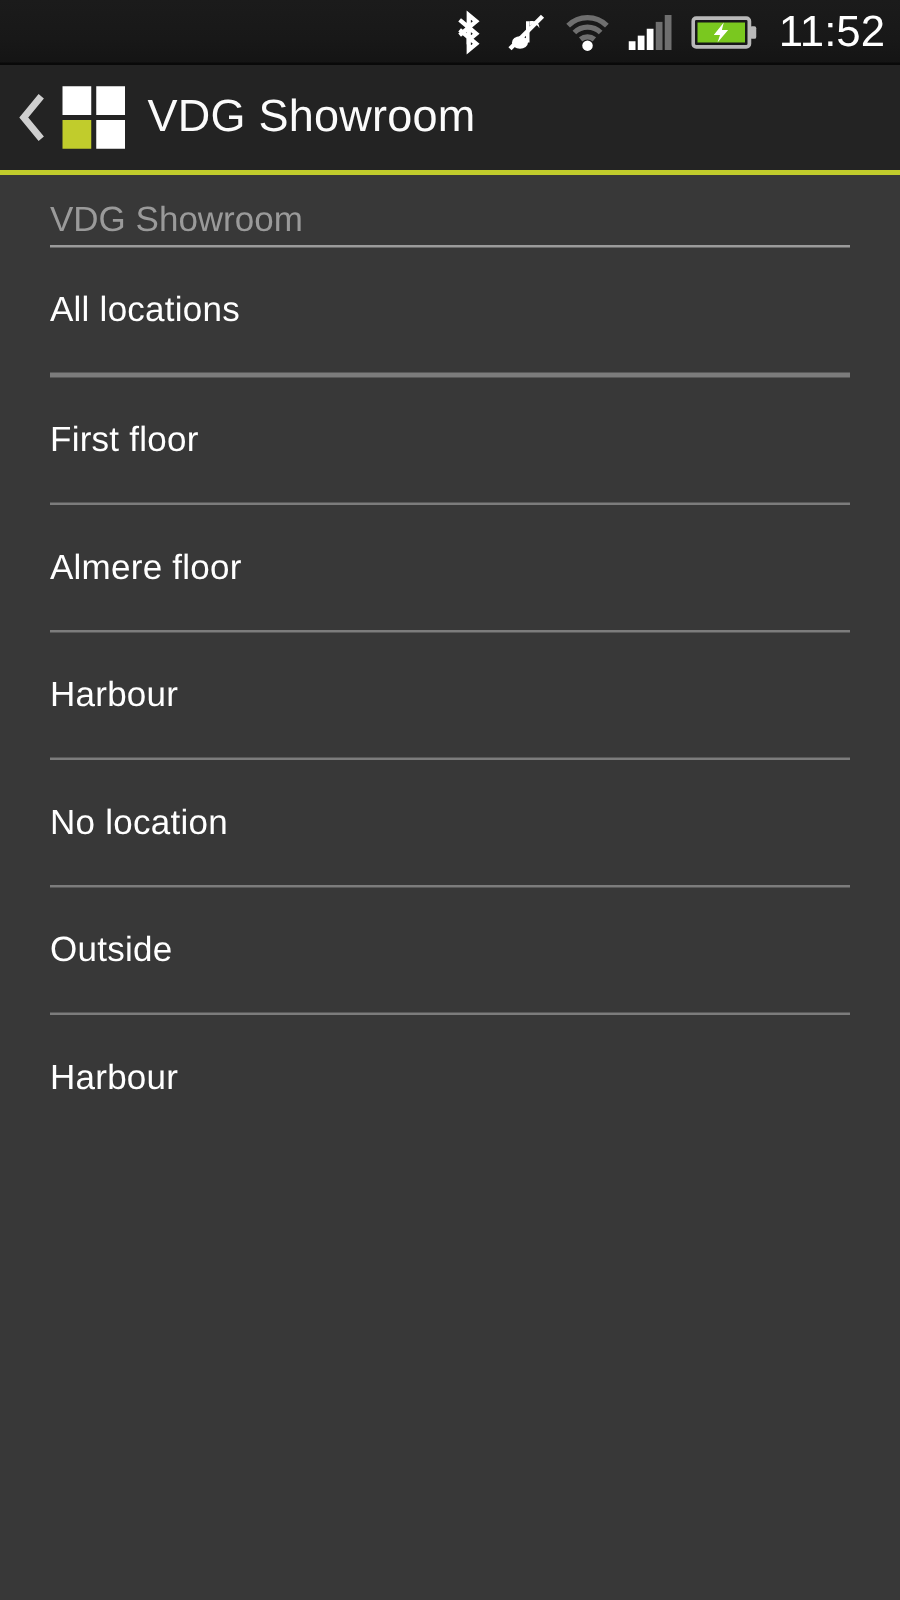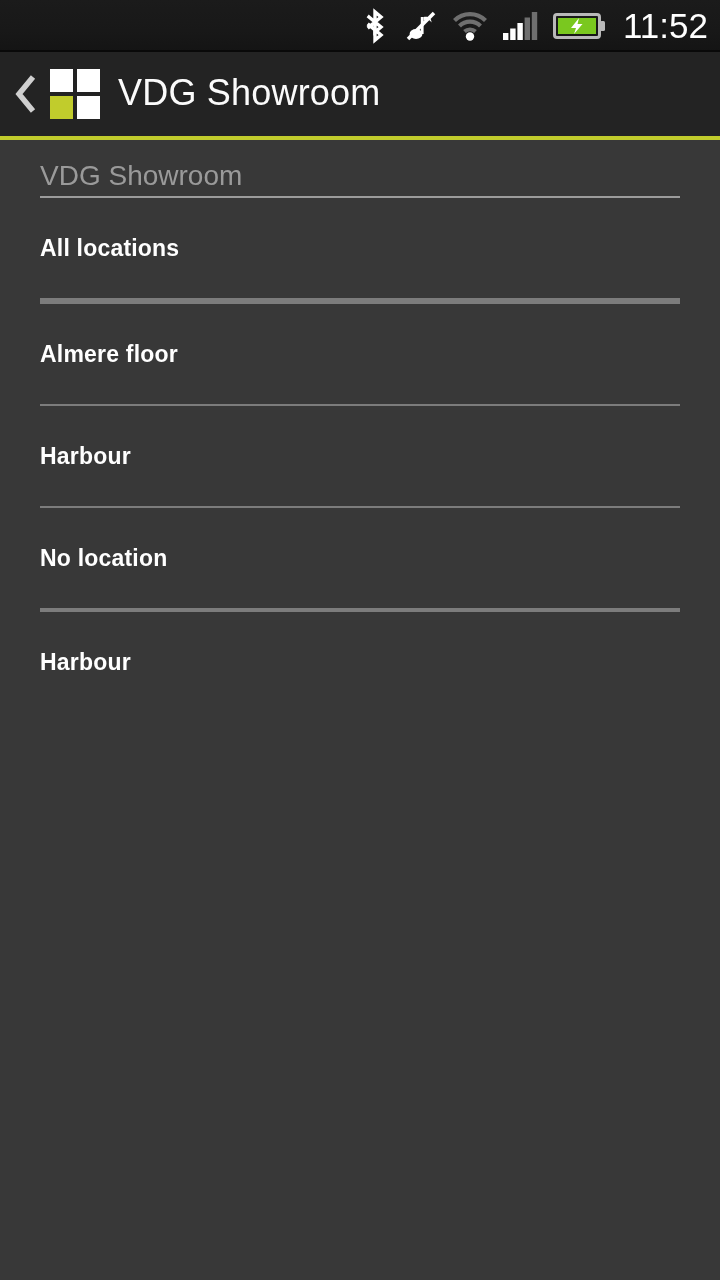--- a/index.html
+++ b/index.html
@@ -152,22 +152,22 @@
 
   .list-item {
     height: 100px;
     display: flex;
     align-items: center;
     padding: 0 40px;
     cursor: pointer;
   }
   .list-item-label {
     color: #ffffff;
-    font-size: 23px;
-    font-weight: 700;
+    font-size: 28px;
+    font-weight: 400;
     line-height: 1;
     letter-spacing: 0.2px;
     white-space: nowrap;
   }
 </style>
 </head>
 <body>
 
 <div id="screen">
 
@@ -254,37 +254,43 @@
     </div>
     <div class="divider"></div>
 
     <div class="list-item">
       <span class="list-item-label">All locations</span>
     </div>
     <div class="divider thin"></div>
 
     <div class="divider thin"></div>
 
+    <div class="list-item">
+      <span class="list-item-label">First floor</span>
+    </div>
     <div class="divider thin"></div>
 
     <div class="list-item">
       <span class="list-item-label">Almere floor</span>
     </div>
     <div class="divider thin"></div>
 
     <div class="list-item">
       <span class="list-item-label">Harbour</span>
     </div>
     <div class="divider thin"></div>
 
     <div class="list-item">
       <span class="list-item-label">No location</span>
     </div>
     <div class="divider thin"></div>
 
+    <div class="list-item">
+      <span class="list-item-label">Outside</span>
+    </div>
     <div class="divider thin"></div>
 
     <div class="list-item">
       <span class="list-item-label">Harbour</span>
     </div>
 
   </div>
 
 </div>
 

